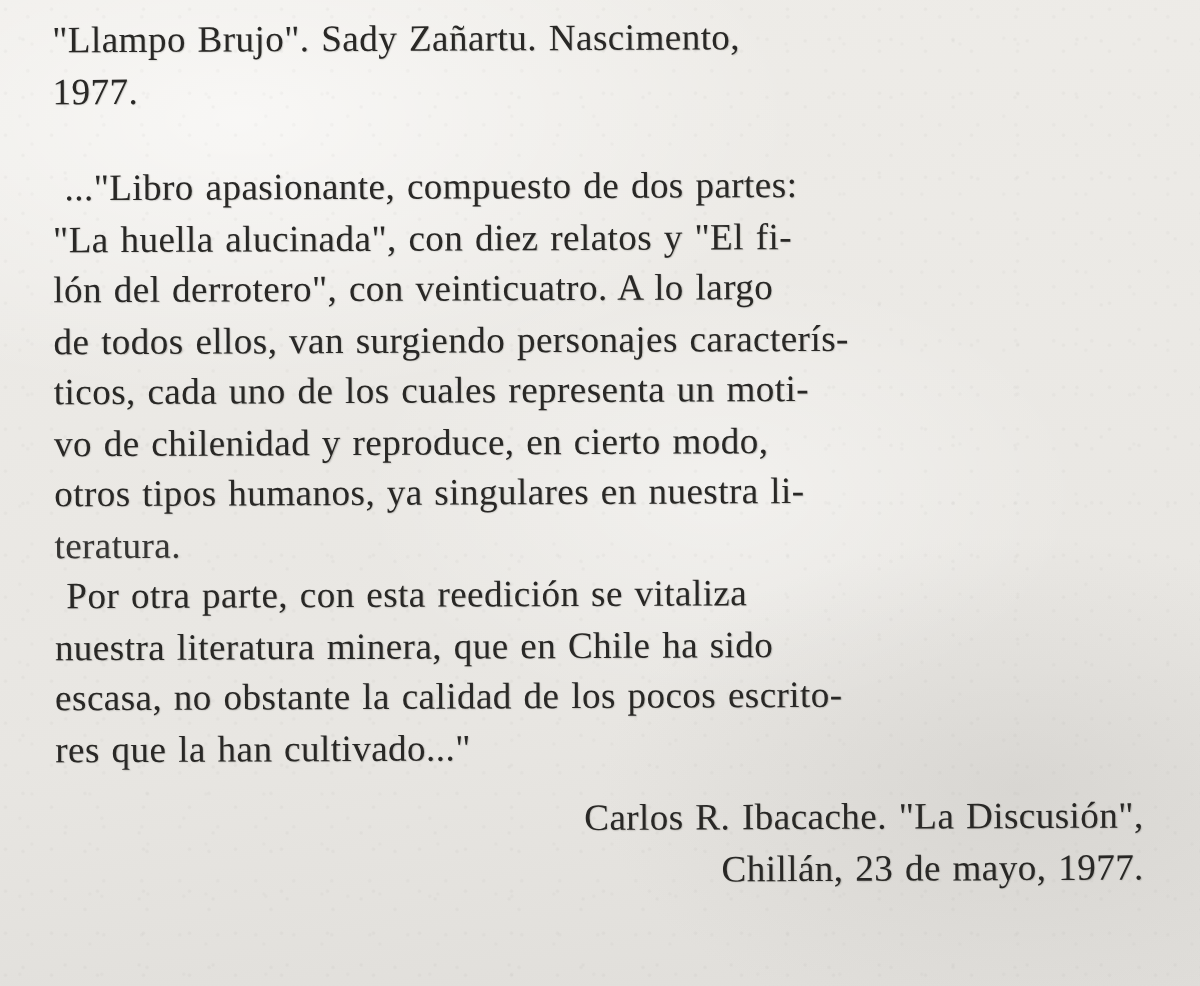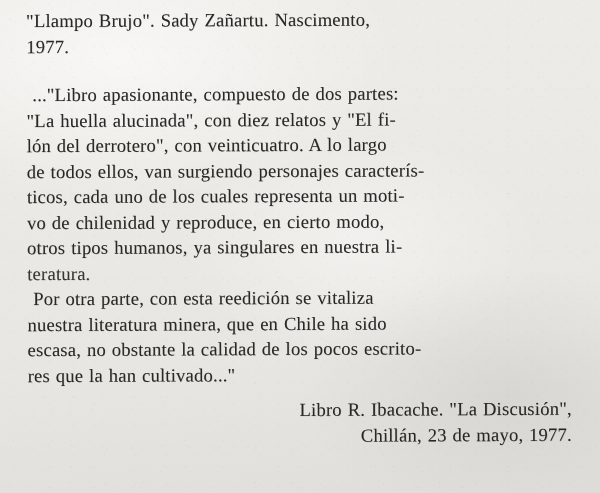--- a/index.html
+++ b/index.html
@@ -107,20 +107,20 @@
       <div class="para">
         <span class="line"> Por otra parte, con esta reedición se vitaliza</span>
         <span class="line">nuestra literatura minera, que en Chile ha sido</span>
         <span class="line">escasa, no obstante la calidad de los pocos escrito-</span>
         <span class="line">res que la han cultivado..."</span>
       </div>
 
       <div class="gap-small"></div>
 
       <div class="para attrib">
-        <span class="line"><span>Libro R. Ibacache.</span> <span>"La Discusión",</span></span>
+        <span class="line"><span>Carlos R. Ibacache.</span> <span>"La Discusión",</span></span>
         <span class="line">Chillán, 23 de mayo, 1977.</span>
       </div>
 
     </div>
   </div>
   <div class="noise"></div>
 </div>
 
 </body></html>

